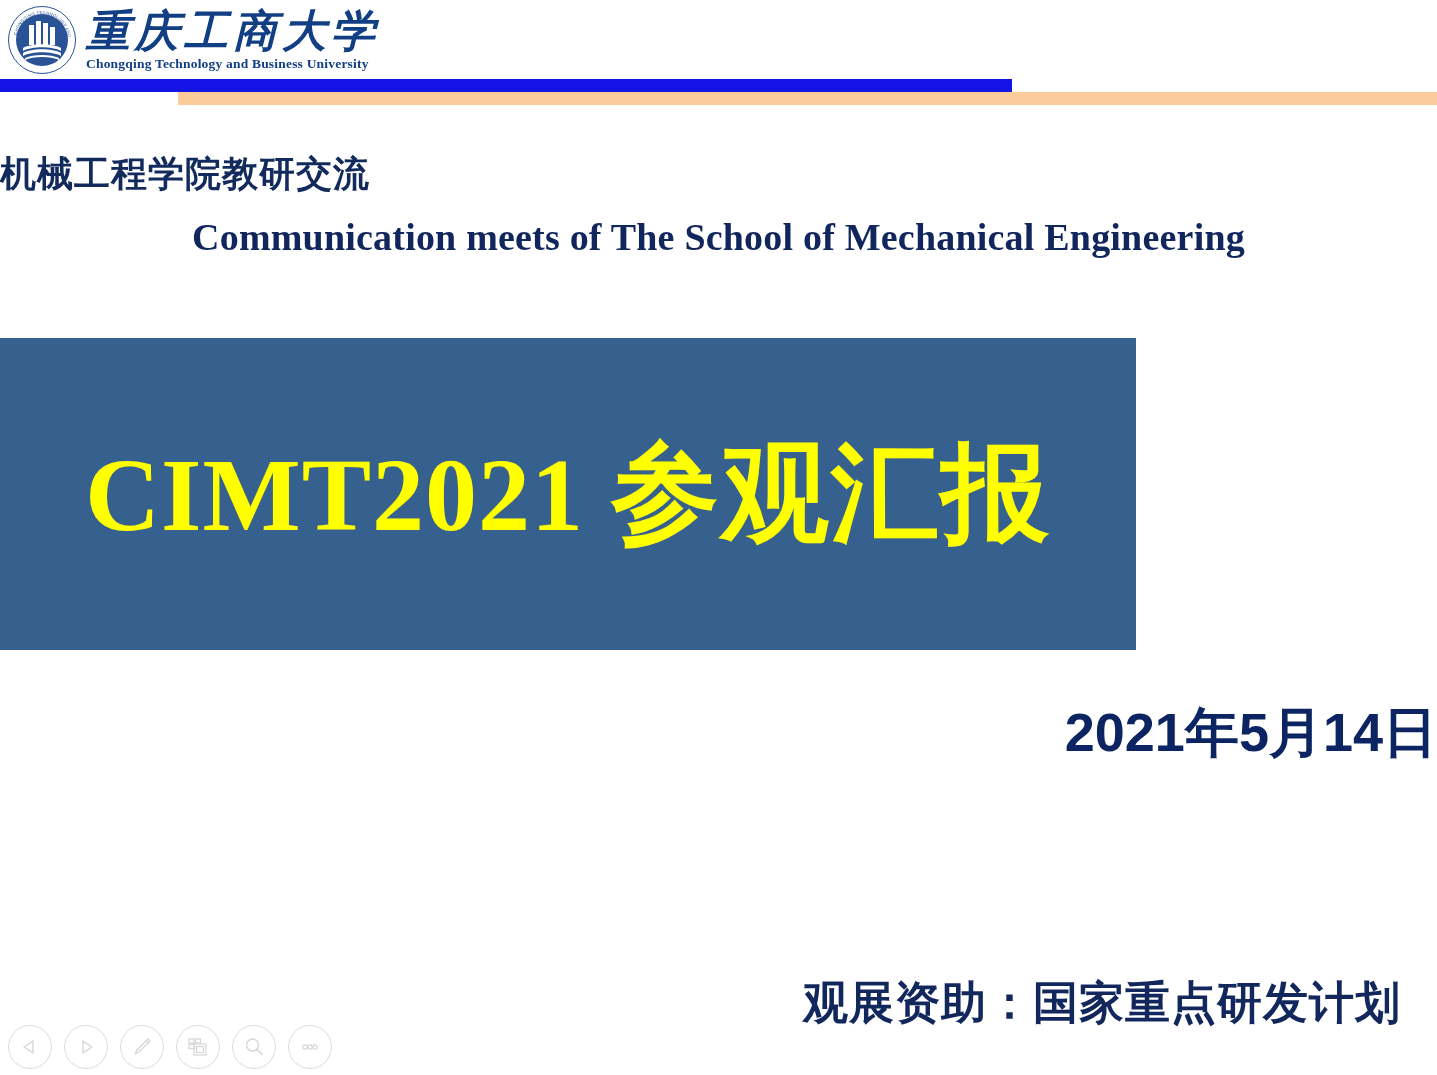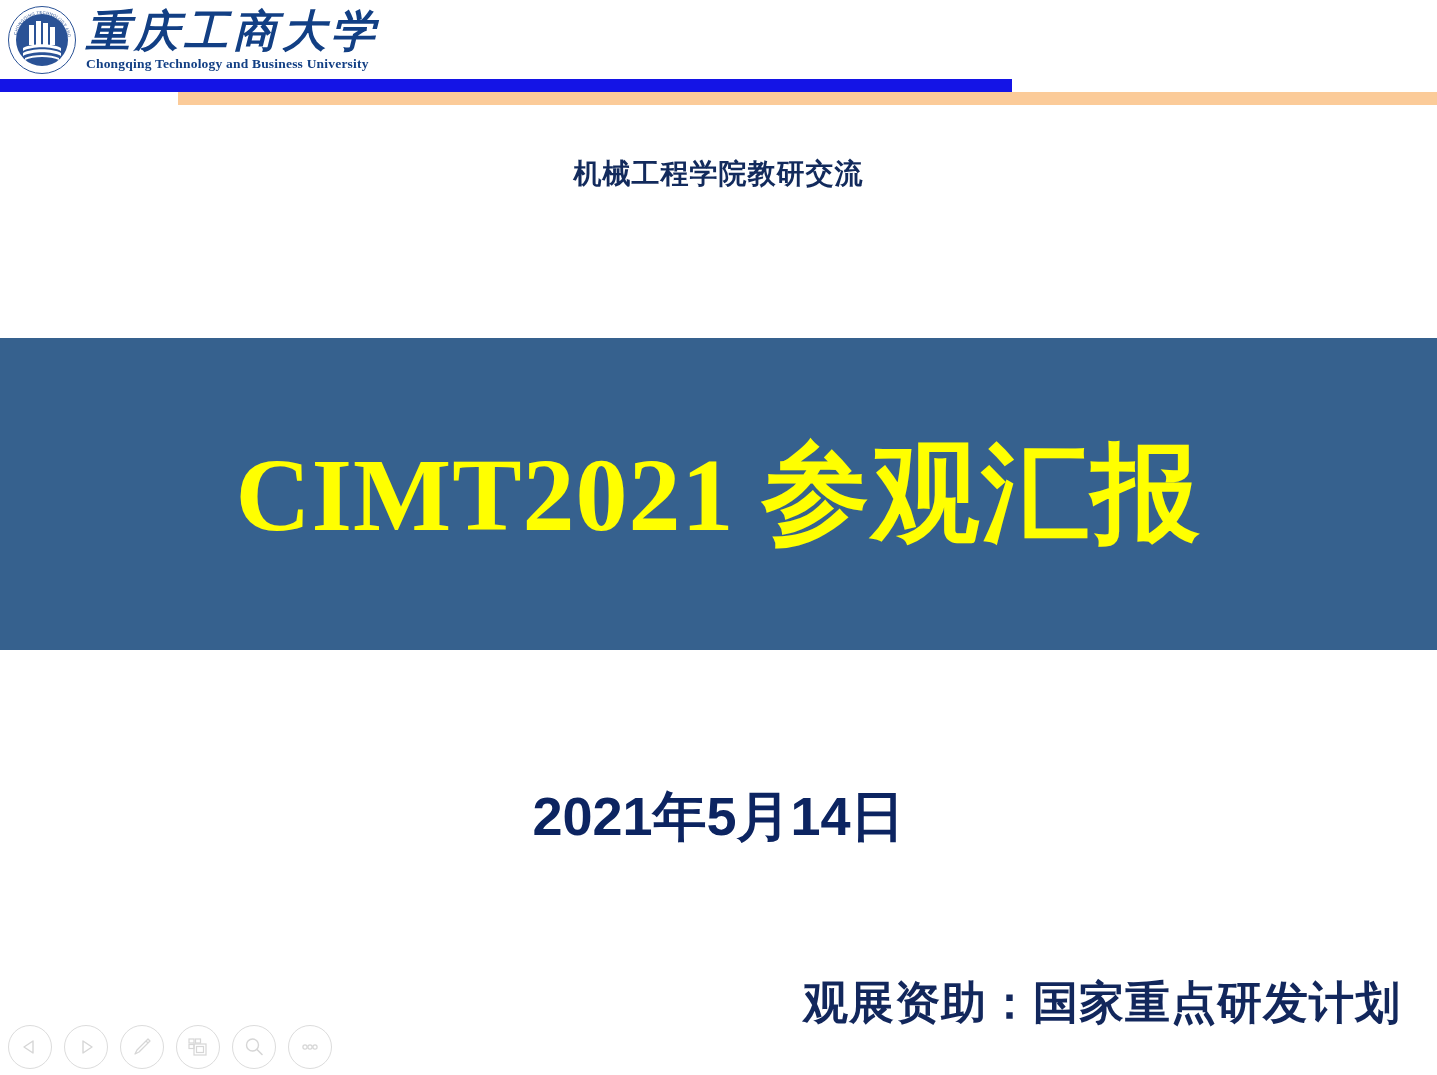--- a/index.html
+++ b/index.html
@@ -80,24 +80,23 @@
     height: 13px;
     background: #fbcb99;
   }
 
   
   .meeting-title-cn {
     position: absolute;
     left: 0;
     right: 0;
     top: 148px;
-    text-align: center;
     font-family: "Liberation Sans", sans-serif;
     font-weight: bold;
-    font-size: 28px;
+    font-size: 36px;
     line-height: 52px;
     color: #122a5c;
     letter-spacing: 1px;
   }
   .meeting-title-en {
     position: absolute;
     left: 0;
     right: 0;
     top: 214px;
     text-align: center;
@@ -107,21 +106,21 @@
     line-height: 46px;
     color: #12265e;
     letter-spacing: 0.2px;
   }
 
   
   .banner {
     position: absolute;
     left: 0;
     top: 338px;
-    width: 1437px;
+    width: 1136px;
     height: 312px;
     background: #36618e;
     display: flex;
     align-items: center;
     justify-content: center;
   }
   .banner-title {
     font-family: "Liberation Serif", serif;
     font-weight: bold;
     font-size: 104px;
@@ -135,22 +134,22 @@
     font-weight: bold;
     font-size: 108px;
     letter-spacing: 2px;
   }
 
   
   .date-line {
     position: absolute;
     left: 0;
     right: 0;
-    top: 784px;
-    text-align: center;
+    top: 700px;
+    text-align: right;
     font-family: "Liberation Serif", serif;
     font-weight: bold;
     font-size: 54px;
     line-height: 64px;
     color: #0c2461;
     letter-spacing: 0px;
   }
   .date-line .cn {
     font-family: "Liberation Sans", sans-serif;
     font-weight: bold;
@@ -247,20 +246,21 @@
     <div class="logo-wordmark">
       <div class="logo-cn">重庆工商大学</div>
       <div class="logo-en">Chongqing Technology and Business University</div>
     </div>
   </div>
 
   <div class="rule-blue"></div>
   <div class="rule-orange"></div>
 
   <div class="meeting-title-cn">机械工程学院教研交流</div>
+  <div class="meeting-title-en">Communication meets of The School of Mechanical Engineering</div>
 
   <div class="banner">
     <div class="banner-title">
       <span>CIMT2021</span><span>&nbsp;</span><span class="cn">参观汇报</span>
     </div>
   </div>
 
   <div class="date-line">
     <span class="cn">2021年5月14日</span>
   </div>

